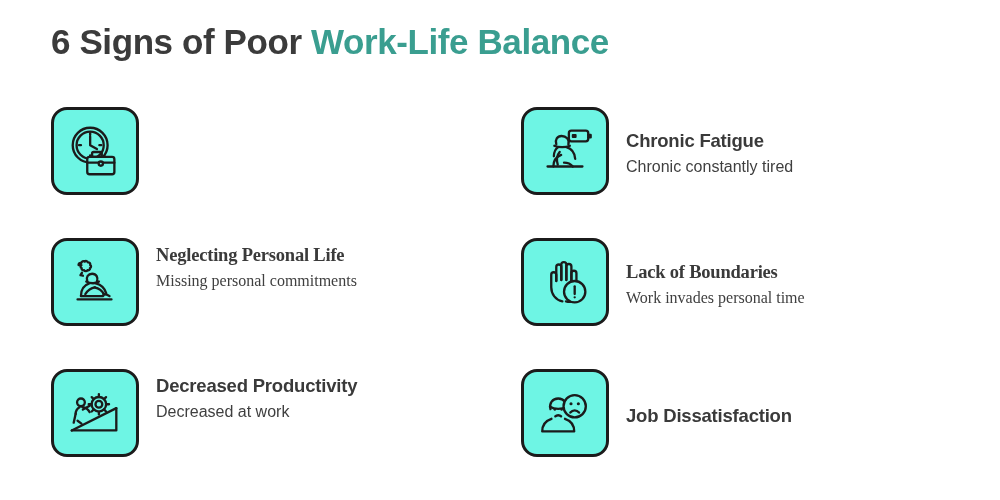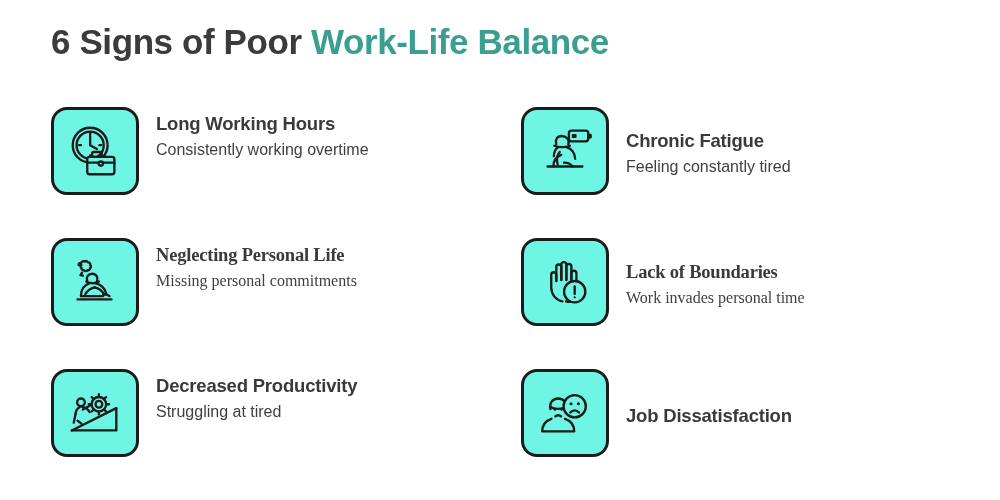--- a/index.html
+++ b/index.html
@@ -112,45 +112,41 @@
           <circle cx="27" cy="26" r="14"></circle>
           <path d="M27 17v9l7 4"></path>
           <path d="M27 13.5v2M27 36.5v2M15.5 26h2M36.5 26h2"></path>
           <path d="M27 40l3 3"></path>
           <rect x="29" y="33" width="10" height="5" rx="1.6"></rect>
           <rect x="24" y="38" width="28" height="18" rx="2.4" fill="#6ef5e4"></rect>
           <path d="M24 44h28"></path>
           <circle cx="38" cy="45" r="2.2" fill="#6ef5e4"></circle>
         </svg>
       </div>
-      <div class="texts">
-        <div class="item-title">Long Working Hours</div>
-        <div class="item-desc">Consistently working overtime</div>
-      </div>
     </div>
 
     <div class="item col-right row-1">
       <div class="icon-box">
         <svg viewBox="0 0 64 64" fill="none" stroke="#1b1b1b" stroke-width="2.4" stroke-linecap="round" stroke-linejoin="round">
           <rect x="36" y="11" width="20" height="11" rx="2.6"></rect>
           <rect x="39" y="14.5" width="5" height="4" rx="1" fill="#1b1b1b" stroke="none"></rect>
           <path d="M56 15.5h2.5v2.5H56"></path>
           <path d="M23 25c-1.5-4.5 1-8.5 5.5-8.5S37 20 35.5 25"></path>
           <path d="M21 26.5c2 1 5 1.5 8 1.5s6-0.5 8-1.5"></path>
           <path d="M25 28c-3 2-4.5 5.5-4.5 9.5"></path>
           <path d="M33.5 28c5 1.5 8.5 5 9 12"></path>
           <path d="M20 48c0-6 3-10 8-12"></path>
           <path d="M26.5 33c-3 3.5-3.5 8-2 13"></path>
           <path d="M31 44c3.5 0 7 1.5 9 4"></path>
           <path d="M14 48h36"></path>
         </svg>
       </div>
       <div class="texts">
         <div class="item-title">Chronic Fatigue</div>
-        <div class="item-desc">Feeling constantly tired</div>
+        <div class="item-desc">Chronic constantly tired</div>
       </div>
     </div>
 
     <div class="item col-left row-2">
       <div class="icon-box">
         <svg viewBox="0 0 64 64" fill="none" stroke="#1b1b1b" stroke-width="2.4" stroke-linecap="round" stroke-linejoin="round">
           <path d="M15 14.5c0-1.6 1.3-2.6 2.8-2.2 0.4-1.6 2.2-2.3 3.5-1.3 1-1.1 2.9-0.8 3.4 0.7 1.6-0.2 2.8 1.2 2.3 2.8 1.3 0.7 1.2 2.7-0.2 3.2 0.3 1.5-1.2 2.7-2.6 2.1-0.7 1.4-2.7 1.4-3.4 0-1.4 0.6-2.9-0.6-2.6-2.1-1.4-0.5-1.5-2.5-0.2-3.2z"></path>
           <path d="M18.5 22.5l-1.5 2.5 2.5 0.5"></path>
           <path d="M24 31c-1.5-4 1-7.5 5-7.5 4.5 0 6.5 4 5 8"></path>
           <path d="M23 31.5c2 1.2 4.5 1.8 7 1.8s4.5-0.6 6-1.8"></path>
@@ -200,21 +196,21 @@
           <path d="M12 33l-2 9"></path>
           <path d="M14 40l4 3"></path>
           <path d="M19.5 28.5l7-4"></path>
           <circle cx="36" cy="23" r="7.5"></circle>
           <circle cx="36" cy="23" r="3.5"></circle>
           <path d="M36 12.5v3M36 30.5v3M25.5 23h3M43.5 23h3M28.6 15.6l2.1 2.1M41.3 28.3l2.1 2.1M43.4 15.6l-2.1 2.1M30.7 28.3l-2.1 2.1"></path>
         </svg>
       </div>
       <div class="texts">
         <div class="item-title">Decreased Productivity</div>
-        <div class="item-desc">Struggling at tired</div>
+        <div class="item-desc">Decreased at work</div>
       </div>
     </div>
 
     <div class="item col-right row-3">
       <div class="icon-box">
         <svg viewBox="0 0 64 64" fill="none" stroke="#1b1b1b" stroke-width="2.4" stroke-linecap="round" stroke-linejoin="round">
           <path d="M17 28c-1.5-6 2-11 8-11s9.5 5 8 11"></path>
           <path d="M16.5 25.5c2.5 1.5 5.5 2.2 8.5 2.2s6-0.7 8.5-2.2"></path>
           <circle cx="21.5" cy="28.5" r="1.3" fill="#1b1b1b" stroke="none"></circle>
           <circle cx="28.5" cy="28.5" r="1.3" fill="#1b1b1b" stroke="none"></circle>

